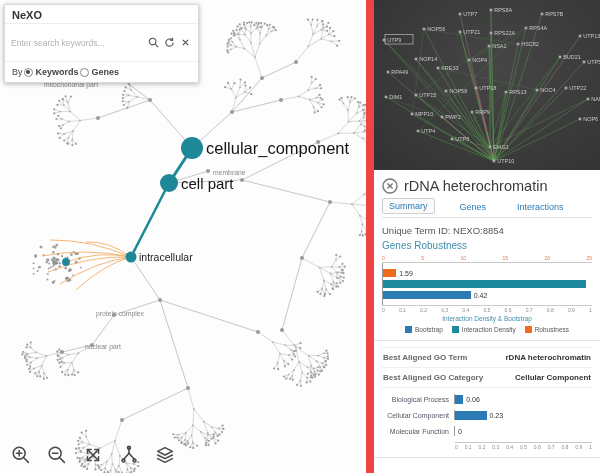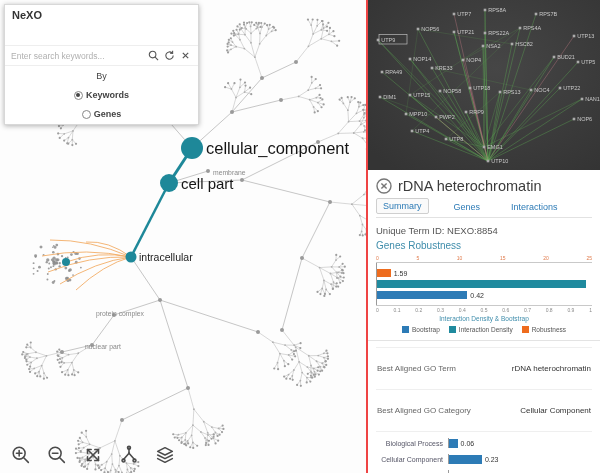--- a/index.html
+++ b/index.html
@@ -12,36 +12,36 @@
   svg text { font-family:"Liberation Sans", sans-serif; }
   .lbl-xl { font-size:16.5px; fill:#151515; font-weight:500; }
   .lbl-l  { font-size:15px;   fill:#151515; font-weight:500; }
   .lbl-m  { font-size:10.5px; fill:#222; }
   .lbl-s  { font-size:6.8px;  fill:#8a8a8a; }
 
   
   .search-panel { position:absolute; top:4px; left:4px; width:195px; background:#fff;
     border:1px solid #d8d8d8; box-shadow:0 1px 5px rgba(0,0,0,.3); }
   .sp-title { font-size:11px; font-weight:bold; color:#333; padding:4px 7px 2px; }
-  .sp-input-row { display:flex; align-items:center; padding:3px 6px; border-top:1px solid #eee; border-bottom:1px solid #eee;margin-top:22px; }
+  .sp-input-row { display:flex; align-items:center; padding:12px 6px; border-top:1px solid #eee; border-bottom:1px solid #eee; }
   .sp-input-row input { flex:1; min-width:0; border:none; outline:none; font-size:8.5px; color:#333; font-family:"Liberation Sans",sans-serif; }
   .sp-input-row input::placeholder { color:#b0b0b0; }
   .sp-icon { width:13px; height:13px; margin-left:3px; display:flex; align-items:center; justify-content:center; cursor:pointer; }
-  .sp-radio-row { display:flex; align-items:center; gap:9px; padding:5px 7px; font-size:9px; color:#444;flex-direction:column; }
+  .sp-radio-row { display:flex; align-items:center; gap:1px; padding:5px 7px; font-size:9px; color:#444; }
   .sp-radio-row label { display:flex; align-items:center; gap:3px; cursor:pointer;font-weight:bold; }
   .radio { width:9px; height:9px; border:1px solid #888; border-radius:50%; display:inline-block; position:relative; background:#fff; }
   .radio.checked::after { content:''; position:absolute; left:1.5px; top:1.5px; right:1.5px; bottom:1.5px; background:#444; border-radius:50%; }
 
   
   .controls { position:absolute; left:8px; bottom:6px; display:flex; gap:11px; align-items:center; }
   .ctl { width:25px; height:25px; display:flex; align-items:center; justify-content:center; cursor:pointer; }
   .ctl svg { stroke:#4a4a4a; stroke-width:1.7; fill:none; stroke-linecap:round; stroke-linejoin:round; }
 
   
-  .right { width:234px; height:473px; display:flex; flex-direction:column; border-left:2px solid #ef4444; }
+  .right { width:234px; height:473px; display:flex; flex-direction:column; border-left:8px solid #ef4444; }
   .network { position:relative; height:170px; background:radial-gradient(ellipse at 55% 40%, #464646, #343434 90%); }
   .network svg { display:block; }
 
   
   .detail { flex:1; background:#fff; padding:6px 8px 0; overflow:hidden; font-size:9px; color:#444; }
   .d-header { display:flex; align-items:center; gap:6px; padding:2px 0 4px; }
   .d-title { font-size:14.5px; color:#3c3c3c; }
   .tabs { display:flex; gap:19px; align-items:flex-end; border-bottom:1px solid #e2e2e2; padding-bottom:3px; }
   .tab { font-size:9px; color:#2d7bb6; padding:2px 6px; cursor:pointer; }
   .tab.active { border:1px solid #cfcfcf; border-radius:2px; color:#2d7bb6; background:#fafafa; }
@@ -55,21 +55,21 @@
   .bar-row { display:flex; align-items:center; margin:3px 0; height:8px; }
   .bar { height:8px; }
   .bar-label { font-size:7px; color:#333; margin-left:3px; white-space:nowrap; }
   .axis-label { text-align:center; font-size:6.5px; color:#3f8dab; margin-top:2px; }
   .legend { display:flex; justify-content:center; gap:9px; margin-top:4px; }
   .legend-item { display:flex; align-items:center; gap:3px; font-size:6.5px; color:#555; }
   .swatch { width:7px; height:7px; display:inline-block; }
 
   .hr { border-top:1px solid #e3e3e3; margin:7px -8px 6px; }
   .sec-title { font-size:10px; color:#9a9a9a; margin:2px 0 4px; }
-  .go-row { display:flex; justify-content:space-between; font-size:8px; padding:16px 1px; border-top:1px solid #efefef; }
+  .go-row { display:flex; justify-content:space-between; font-size:8px; padding:5px 1px; border-top:1px solid #efefef;font-weight:bold; }
   .go-row:last-child { border-bottom:1px solid #efefef; }
   .go-label { color:#666; }
   .go-value { color:#333; }
 
   .c2-row { display:flex; align-items:center; margin:6px 0; }
   .c2-cat { width:72px; text-align:right; padding-right:5px; font-size:7px; color:#556; }
   .c2-track { flex:1; border-left:1px solid #9a9a9a; display:flex; align-items:center; height:10px; }
   .c2-bar { height:9px; }
   .c2-ticks { margin-left:73px; display:flex; justify-content:space-between; font-size:5px; color:#8a8a8a; border-top:1px solid #c9c9c9; padding-top:1px; }
 </style>

